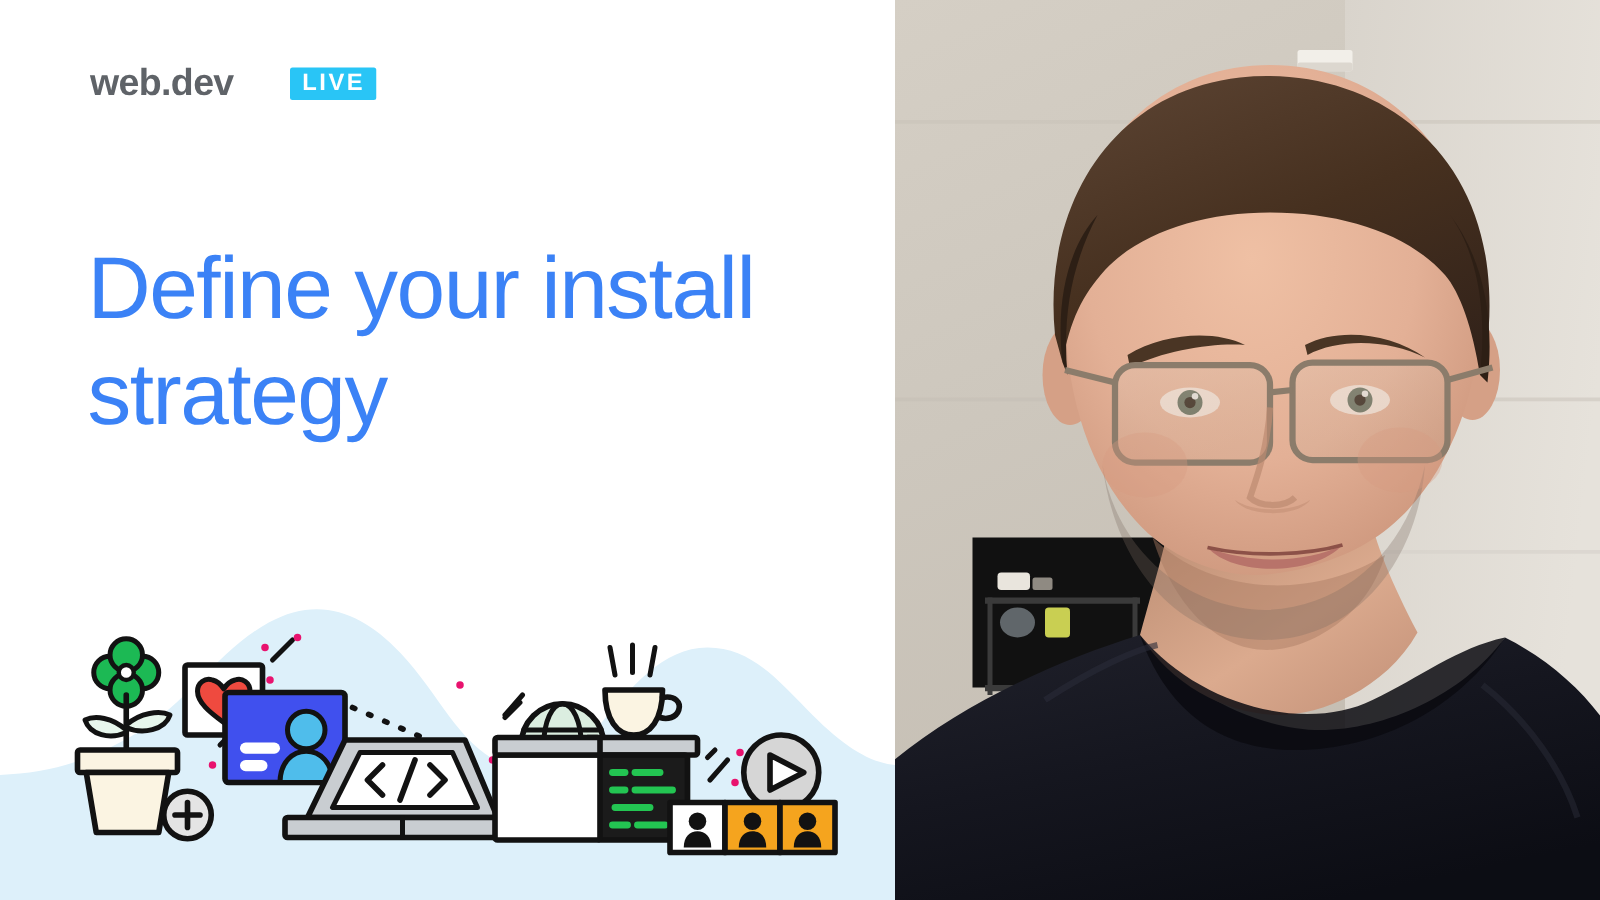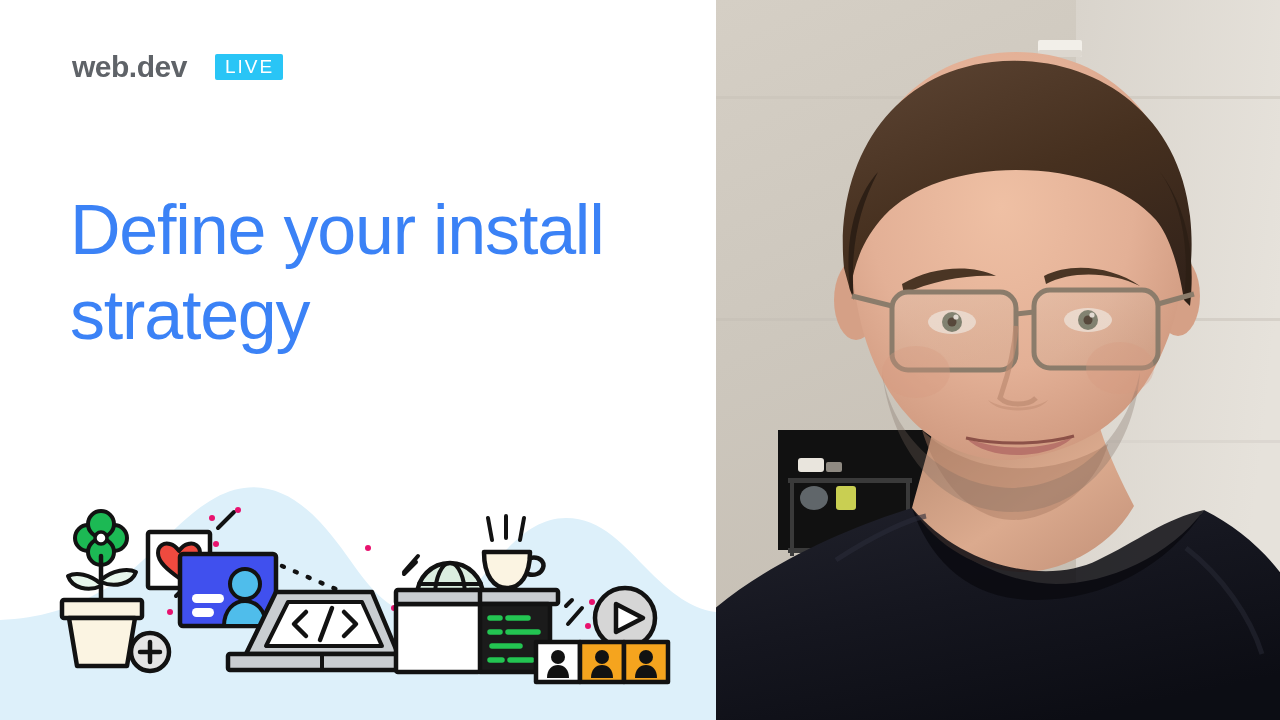--- a/index.html
+++ b/index.html
@@ -18,34 +18,35 @@
     position:relative;
     width:716px; height:720px;
     background:#ffffff;
     overflow:hidden;
     flex:0 0 716px;
   }
 
   
   .logo-row {
     position:absolute; left:72px; top:52px;
-    display:flex; align-items:center; gap:28px;
+    display:flex; align-items:center; gap:16px;
   }
   .logo-word {
     font-size:30px; font-weight:bold; letter-spacing:-0.5px;
     color:#5f6368; line-height:1;
   }
   .live-badge {
     background:#29C5F6;
     color:#ffffff;
-    font-size:19px; font-weight:normal;
+    font-size:19px; font-weight:bold;
     letter-spacing:2px;
     padding:3px 9px 4px 10px;
     line-height:1;
     border-radius:2px;
+    margin-left:29px;
   }
 
   
   .slide-title {
     position:absolute; left:70px; top:188px;
     width:600px;
     font-size:70px;
     font-weight:300;
     line-height:1.22;
     color:#3b82f6;

